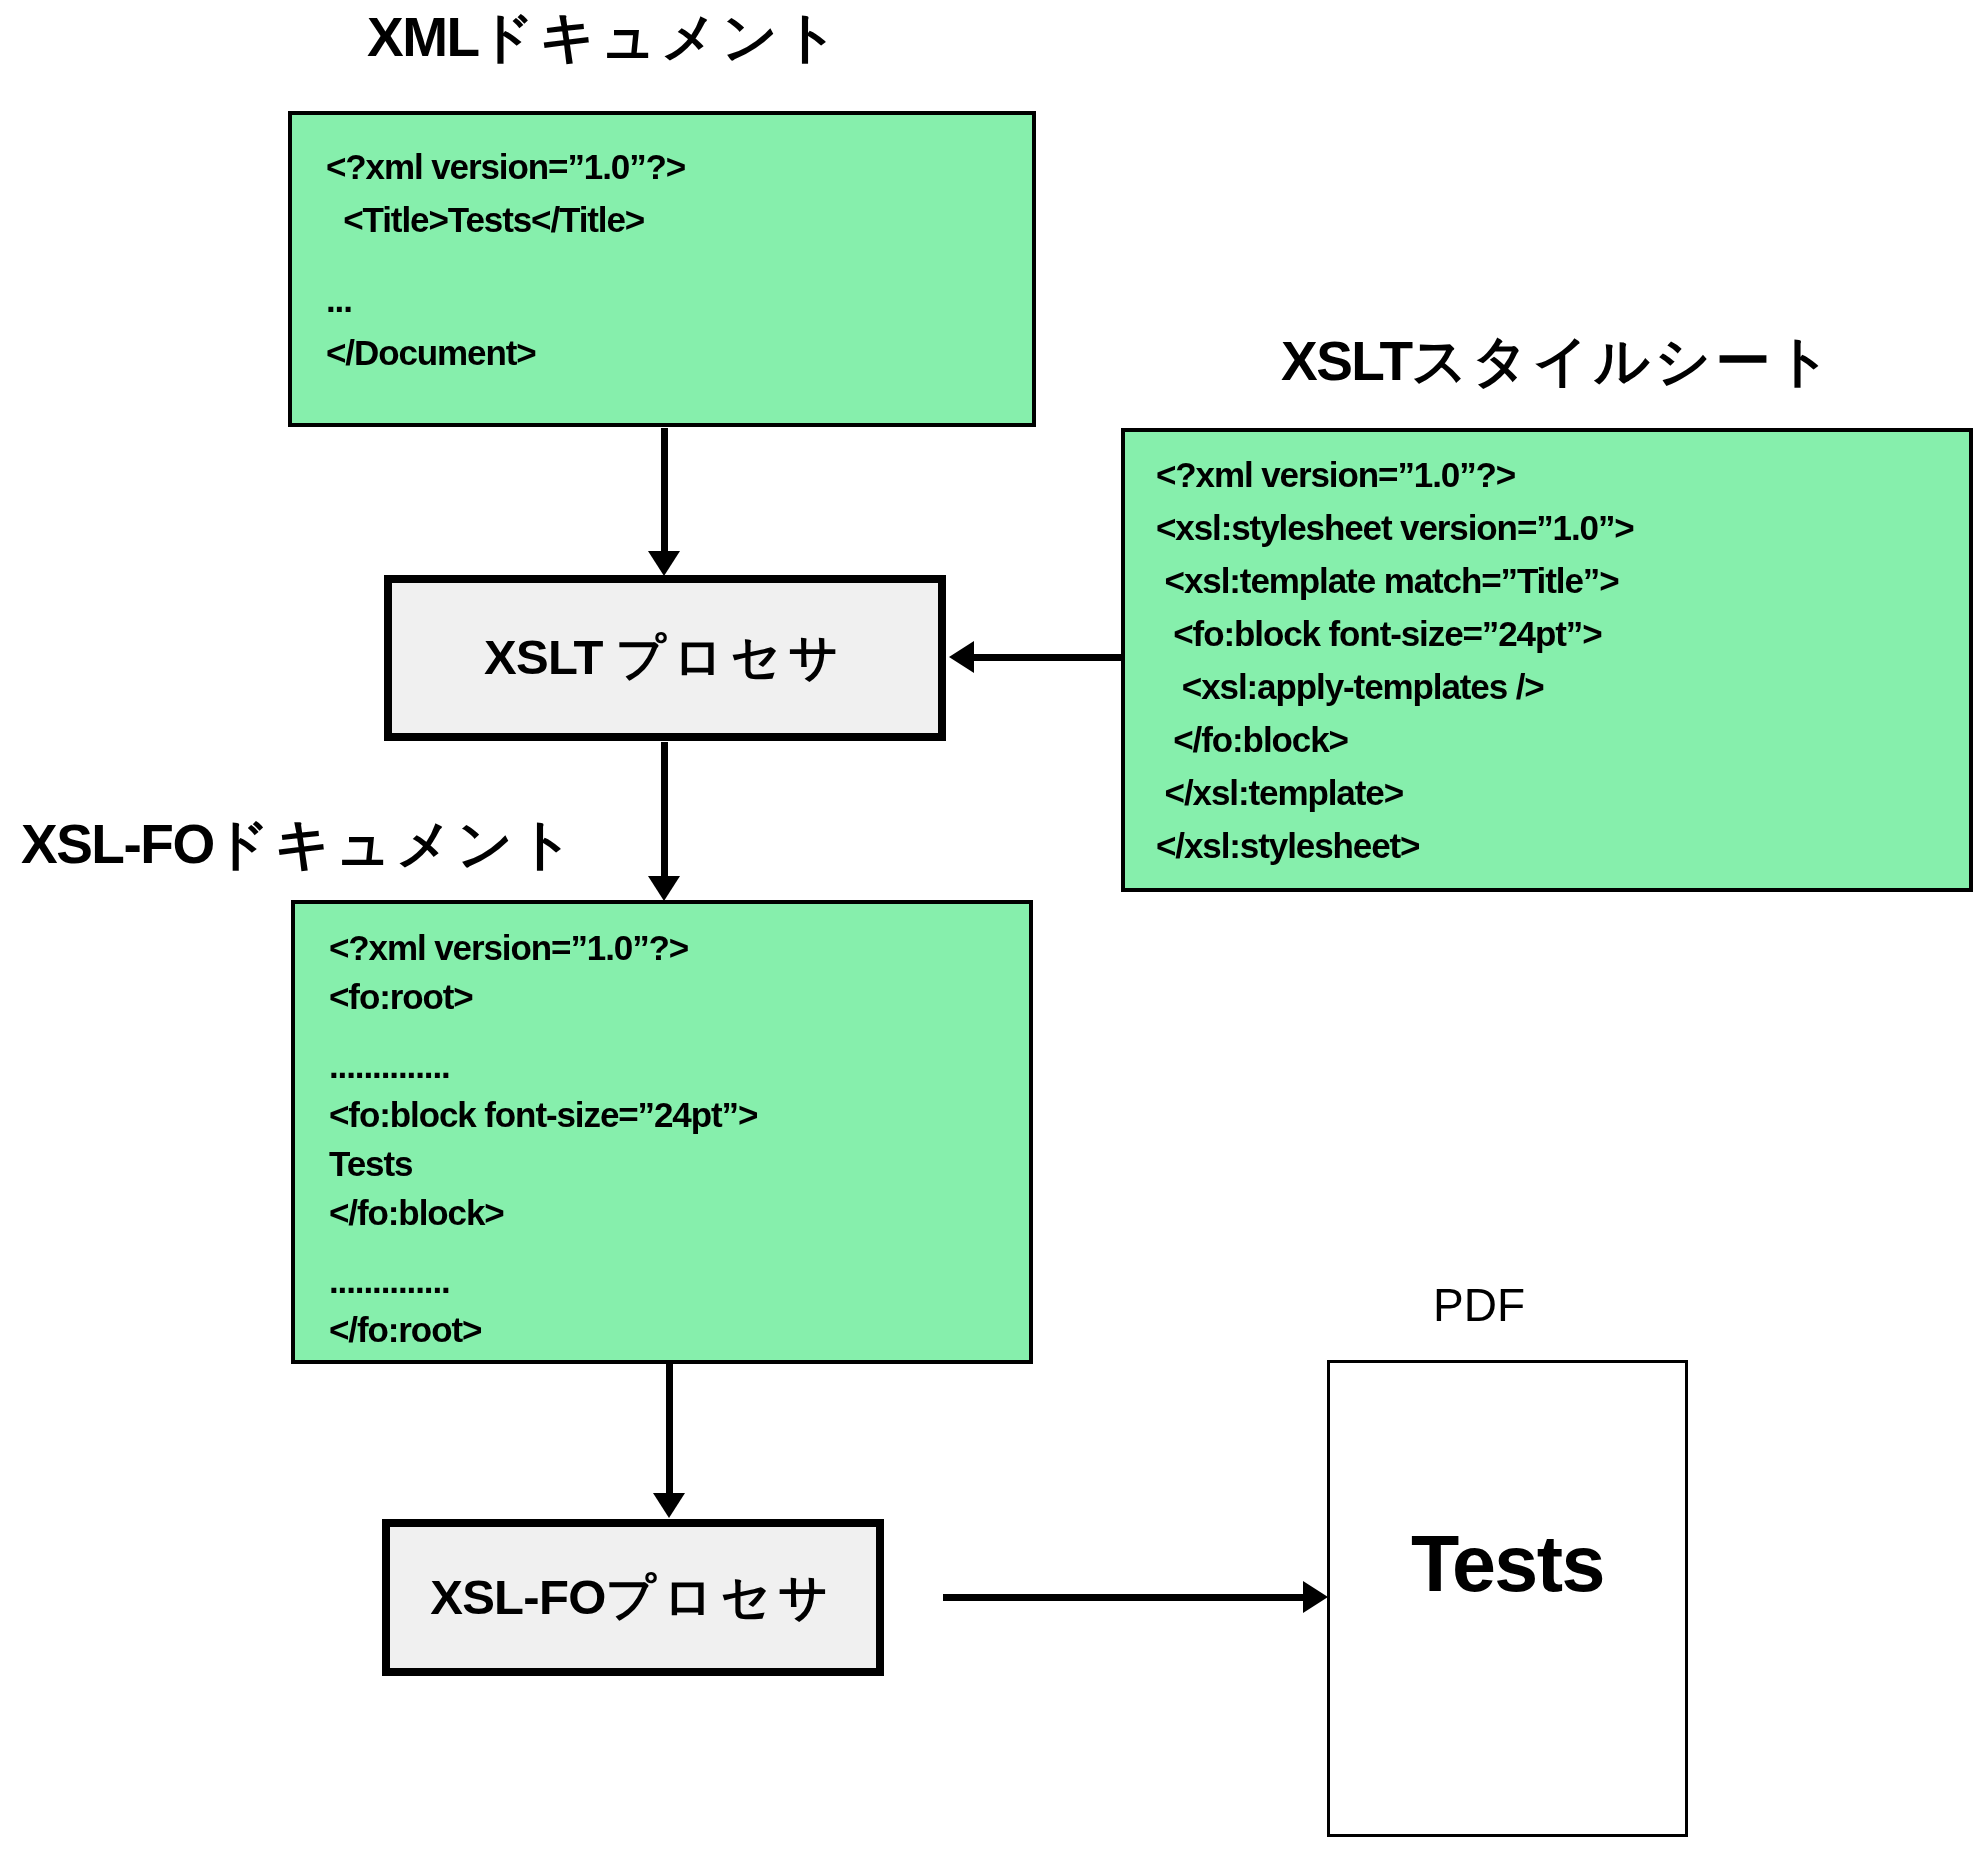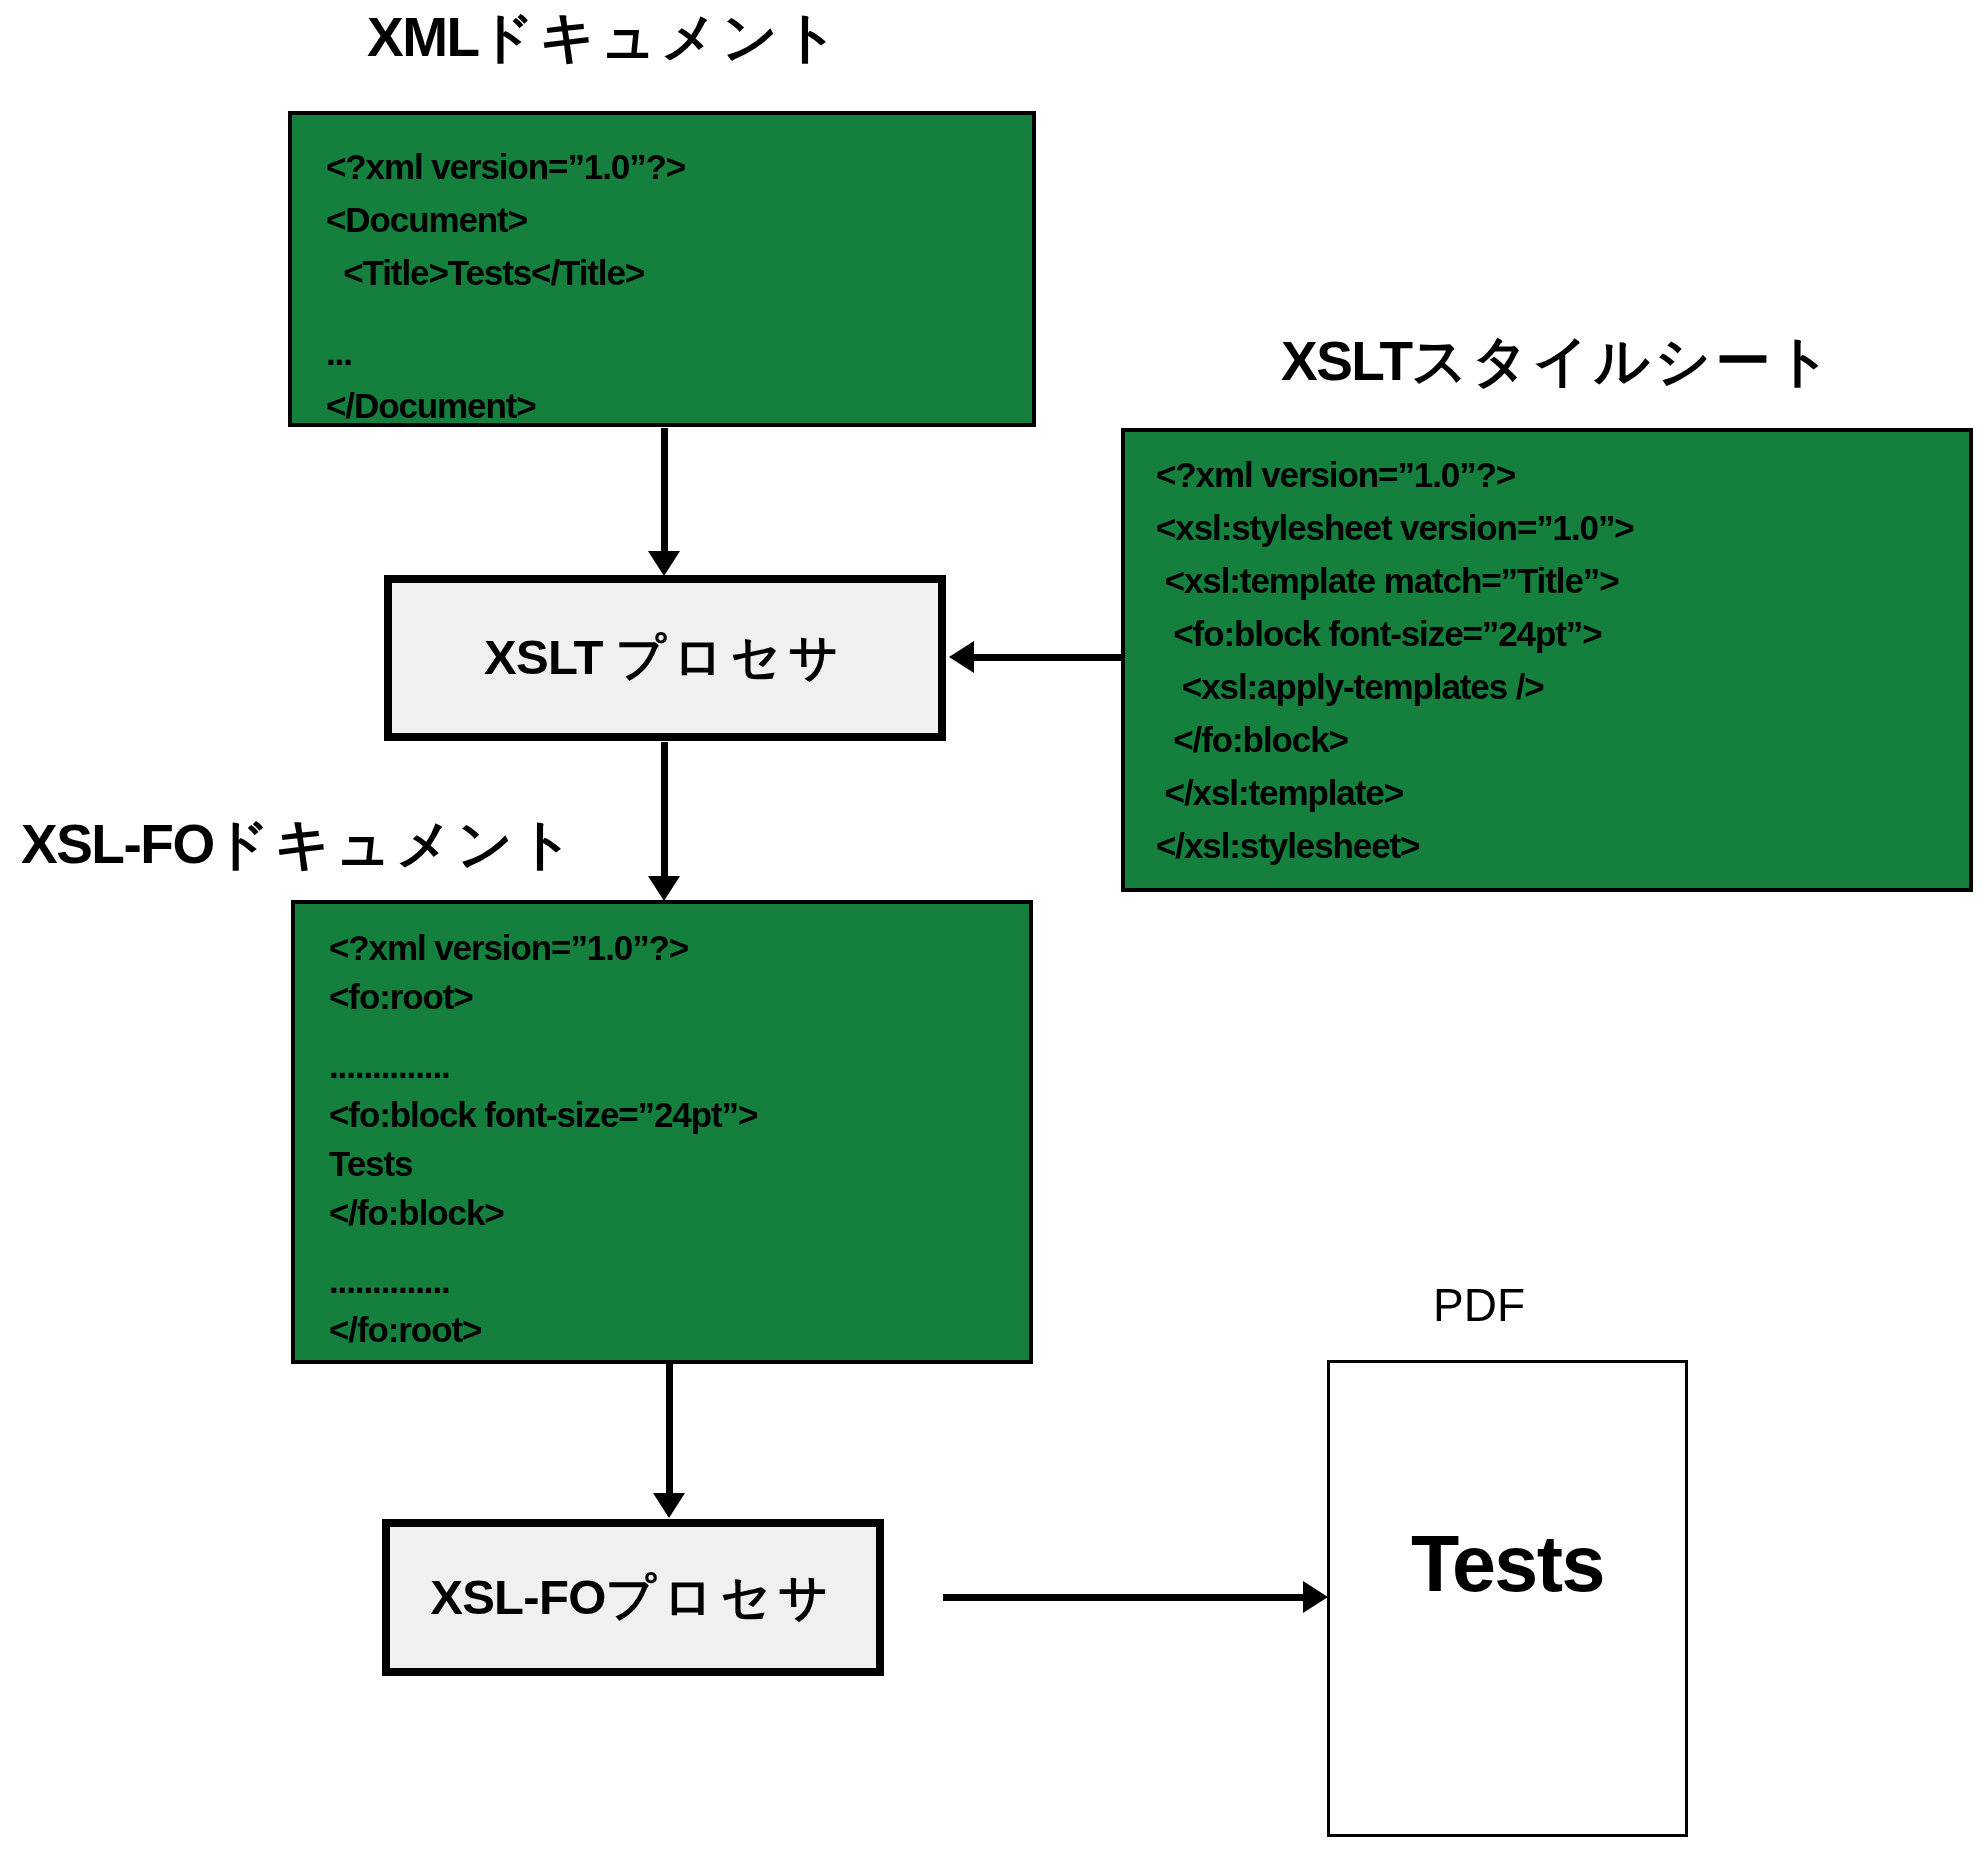--- a/index.html
+++ b/index.html
@@ -25,21 +25,21 @@
     letter-spacing:-1.5px;
   }
   .t-kana{
     font-family:"Liberation Serif",serif;
     font-weight:700;
     letter-spacing:4.5px;
   }
   
   .code-box{
     position:absolute;
-    background:#15803d;
+    background:#86efac;
     border:4.5px solid #000000;
     box-sizing:border-box;
   }
   .code-area{
     position:absolute;
     left:0;top:0;right:0;bottom:0;
     overflow:hidden;
   }
   .code-line{
     font-family:"Liberation Sans",sans-serif;
@@ -131,21 +131,20 @@
 
 <div id="canvas">
 
   <div class="diagram-title" style="left:367px;top:6px;">
     <span class="t-latin">XML</span><span class="t-kana">ドキュメント</span>
   </div>
 
   <div class="code-box" style="left:288px;top:111px;width:748px;height:316px;">
     <div class="code-area xml-code">
         <div class="code-line">&lt;?xml version=”1.0”?&gt;</div>
-        <div class="code-line">&lt;Document&gt;</div>
         <div class="code-line">  &lt;Title&gt;Tests&lt;/Title&gt;</div>
         <div class="code-line gap">...</div>
         <div class="code-line">&lt;/Document&gt;</div>
       </div>
   </div>
 
   <div class="arrow v" style="left:648px;top:428px;width:33px;height:148px;">
     <div class="shaft"></div>
     <div class="head"></div>
   </div>

